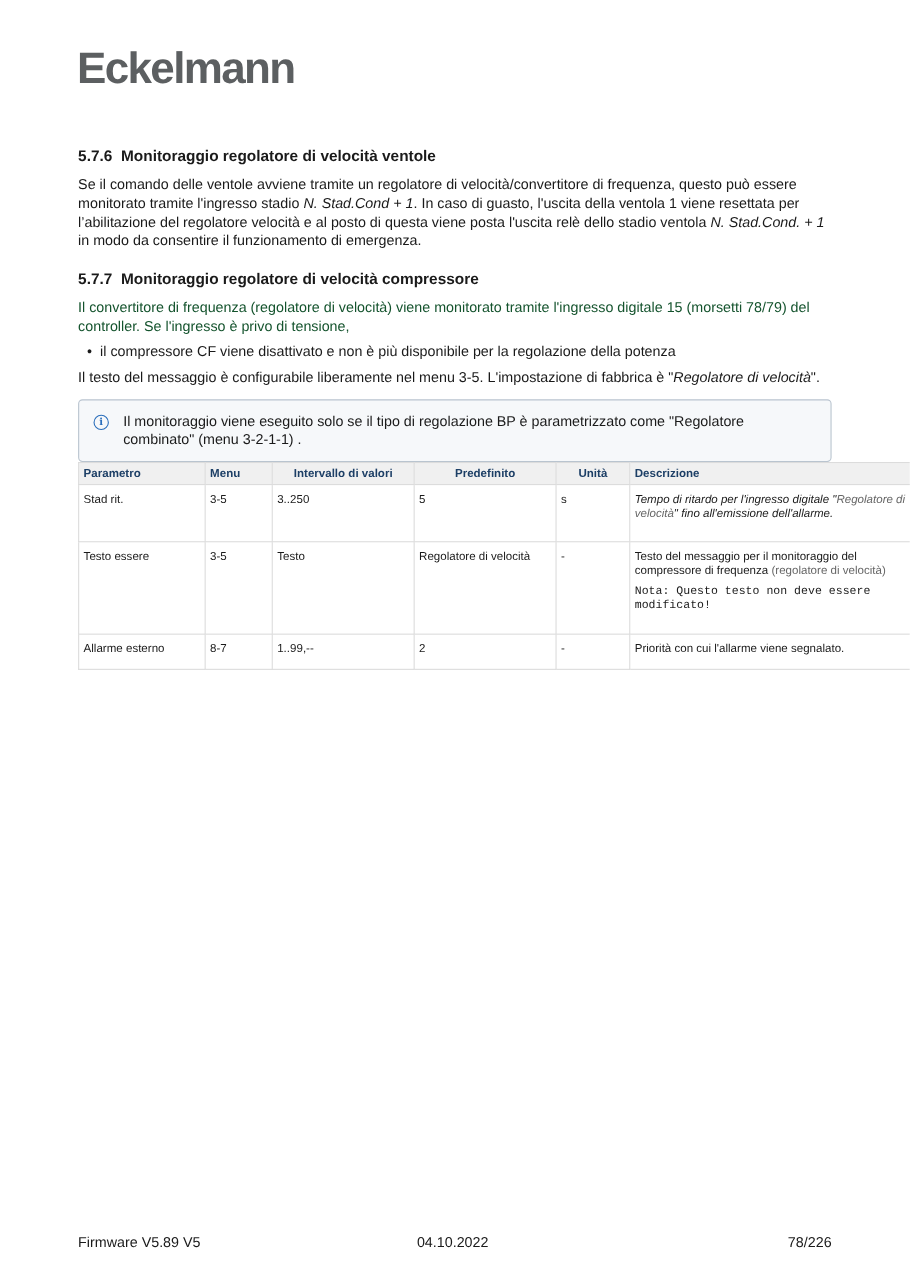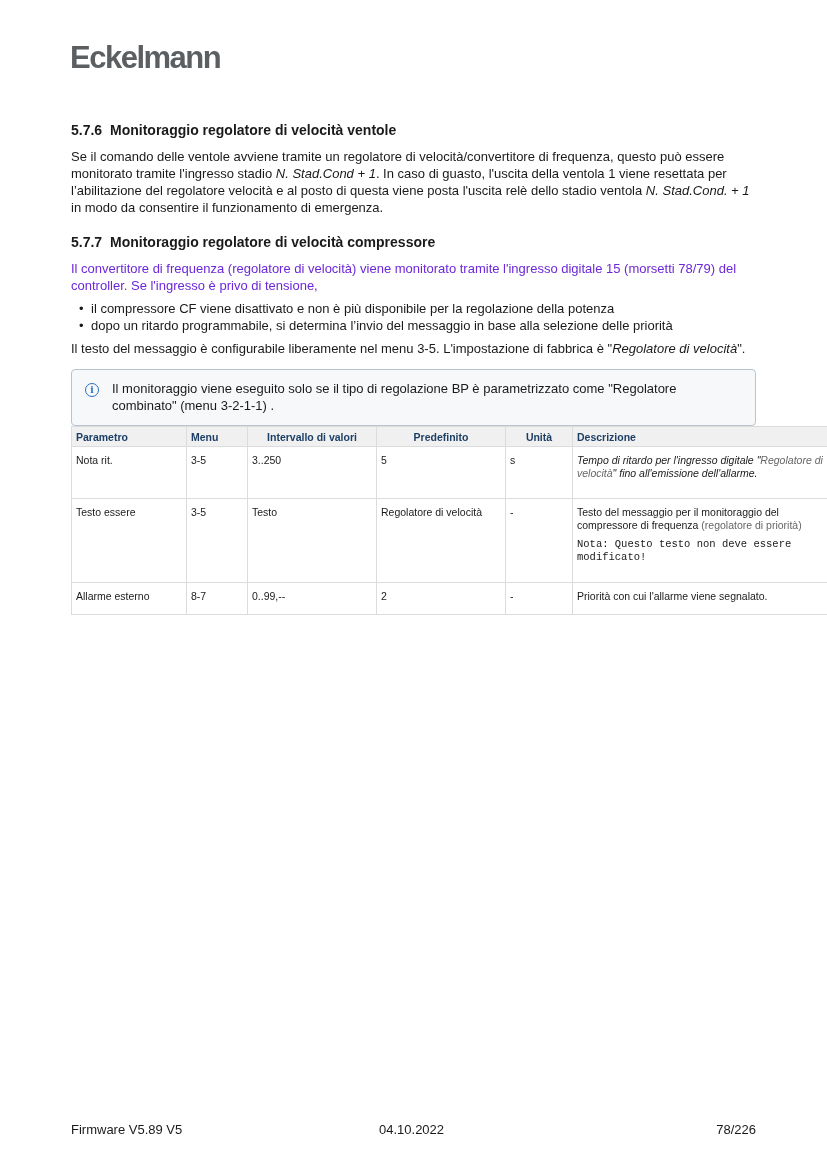--- a/index.html
+++ b/index.html
@@ -1,24 +1,24 @@
 <!DOCTYPE html>
 <html><head>
 <meta charset="utf-8">
 <style>
   html, body { margin: 0; padding: 0; background: #ffffff; }
   body { width: 827px; height: 1169px; position: relative; overflow: hidden;
          font-family: "Liberation Sans", sans-serif; color: #1a1a1a; }
   .logo { position: absolute; left: 70px; top: 40px; font-family: "Liberation Sans", sans-serif;
-          font-weight: bold; font-size: 31px; color: #5c5f61; letter-spacing: -1.5px; }
-  .content { position: absolute; left: 71px; top: 122px; width: 685px; }
+          font-weight: bold; font-size: 40px; color: #5c5f61; letter-spacing: -1.5px; }
+  .content { position: absolute; left: 71px; top: 133px; width: 685px; }
   h2 { font-size: 14px; font-weight: bold; margin: 0 0 10px 0; color: #1a1a1a; }
   h2 .num { margin-right: 4px; }
   p { font-size: 13px; line-height: 17px; margin: 0 0 6px 0; }
-  .gray { color: #6d28d9; }
+  .gray { color: #14532d; }
   .sec1 { margin-bottom: 18px; }
   ul { margin: 0 0 6px 0; padding: 0 0 0 8px; list-style: none; }
   ul li { font-size: 13px; line-height: 17px; position: relative; padding-left: 12px; }
   ul li::before { content: "•"; position: absolute; left: 0; }
   .info { margin-top: 12px; border: 1px solid #b9c4cf; border-radius: 4px; background: #f6f8fa;
           padding: 10px 12px 11px 40px; position: relative; font-size: 13px; line-height: 17px; }
   .info-icon { position: absolute; left: 13px; top: 13px; width: 12px; height: 12px;
                border: 1.5px solid #2a6ebb; border-radius: 50%; color: #2a6ebb; font-size: 9px;
                font-weight: bold; text-align: center; line-height: 12px; font-family: "DejaVu Serif", serif; }
   .tbl-title { font-size: 13px; font-weight: bold; margin: 12px 0 1px 6px; }
@@ -45,21 +45,20 @@
   <section class="sec1">
     <h2><span class="num">5.7.6</span> <span>Monitoraggio regolatore di velocità ventole</span></h2>
     <p><span>Se il comando delle ventole avviene tramite un regolatore di velocità/convertitore di frequenza, questo può essere monitorato tramite l'ingresso stadio </span><i>N. Stad.Cond + 1</i><span>. In caso di guasto, l'uscita della ventola 1 viene resettata per l’abilitazione del regolatore velocità e al posto di questa viene posta l'uscita relè dello stadio ventola </span><i>N. Stad.Cond. + 1</i><span> in modo da consentire il funzionamento di emergenza.</span></p>
   </section>
 
   <section>
     <h2><span class="num">5.7.7</span> <span>Monitoraggio regolatore di velocità compressore</span></h2>
     <p class="gray">Il convertitore di frequenza (regolatore di velocità) viene monitorato tramite l'ingresso digitale 15 (morsetti 78/79) del controller. Se l'ingresso è privo di tensione,</p>
     <ul>
       <li>il compressore CF viene disattivato e non è più disponibile per la regolazione della potenza</li>
-      <li>dopo un ritardo programmabile, si determina l’invio del messaggio in base alla selezione delle priorità</li>
     </ul>
     <p><span>Il testo del messaggio è configurabile liberamente nel menu 3-5. L'impostazione di fabbrica è "</span><i>Regolatore di velocità</i><span>".</span></p>
 
     <div class="info">
       <span class="info-icon">i</span>
       <span>Il monitoraggio viene eseguito solo se il tipo di regolazione BP è parametrizzato come "Regolatore combinato" (menu 3-2-1-1) .</span>
     </div>
 
     <table>
       <colgroup>
@@ -75,42 +74,42 @@
           <th>Parametro</th>
           <th>Menu</th>
           <th class="c">Intervallo di valori</th>
           <th class="c">Predefinito</th>
           <th class="c">Unità</th>
           <th>Descrizione</th>
         </tr>
       </thead>
       <tbody>
         <tr style="height:52px">
-          <td>Nota rit.</td>
+          <td>Stad rit.</td>
           <td>3-5</td>
           <td>3..250</td>
           <td>5</td>
           <td>s</td>
           <td class="ital"><span>Tempo di ritardo per l'ingresso digitale "</span><span class="mute">Regolatore di velocità</span><span>" fino all'emissione dell'allarme.</span></td>
         </tr>
         <tr style="height:84px">
           <td>Testo essere</td>
           <td>3-5</td>
           <td>Testo</td>
           <td>Regolatore di velocità</td>
           <td>-</td>
           <td>
-              <p><span>Testo del messaggio per il monitoraggio del compressore di frequenza </span><span class="mute">(regolatore di priorità)</span></p>
+              <p><span>Testo del messaggio per il monitoraggio del compressore di frequenza </span><span class="mute">(regolatore di velocità)</span></p>
               <p>Nota: Questo testo non deve essere modificato!</p>
             </td>
         </tr>
         <tr style="height:32px">
           <td>Allarme esterno</td>
           <td>8-7</td>
-          <td>0..99,--</td>
+          <td>1..99,--</td>
           <td>2</td>
           <td>-</td>
           <td>Priorità con cui l'allarme viene segnalato.</td>
         </tr>
       </tbody>
     </table>
   </section>
 </div>
 
 <div class="footer">

